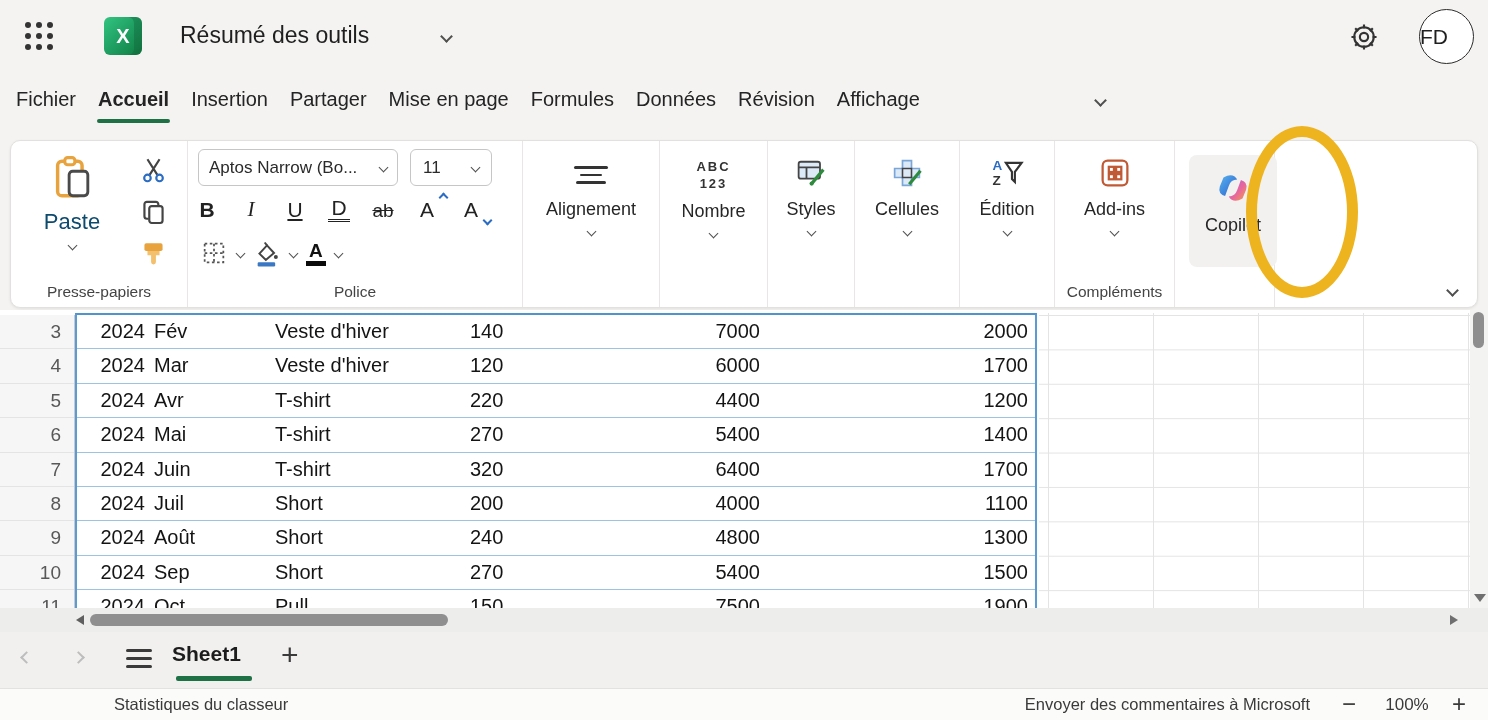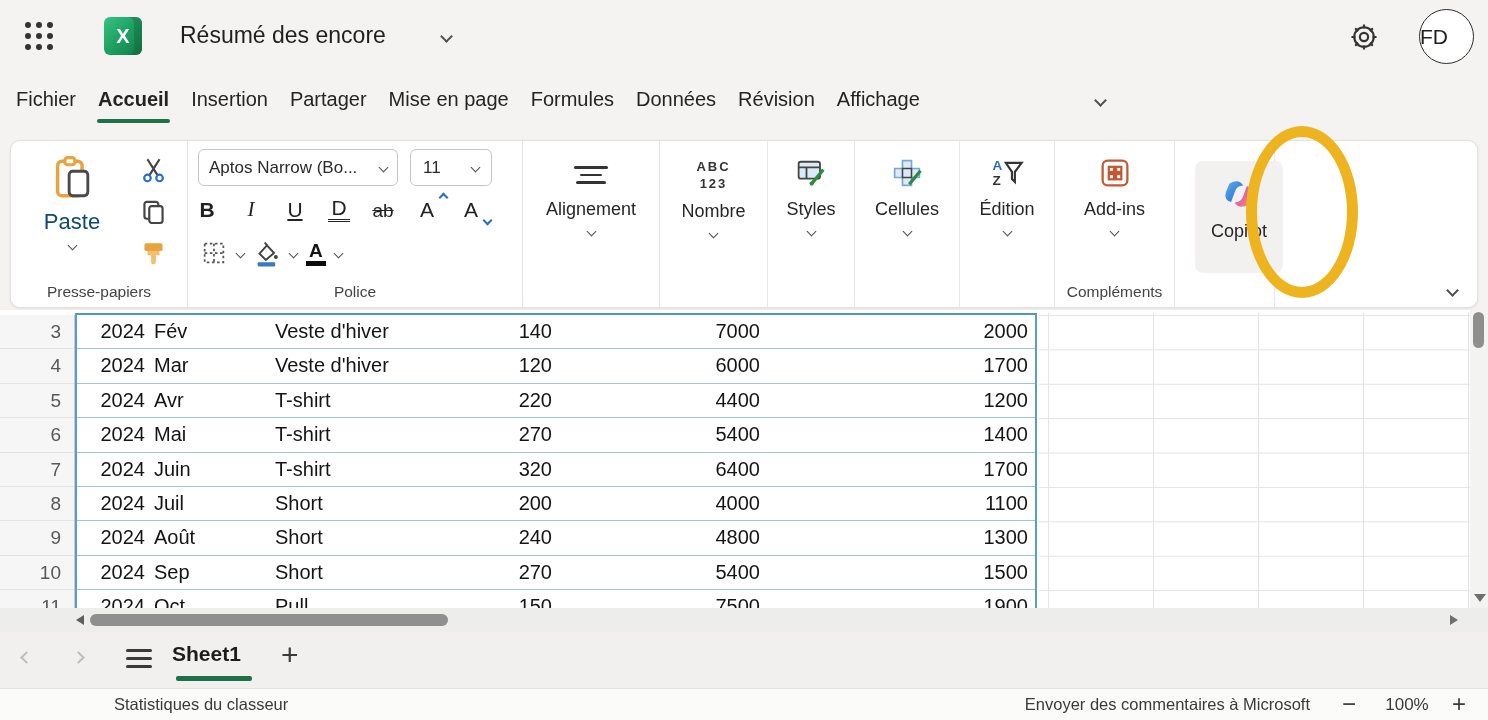--- a/index.html
+++ b/index.html
@@ -71,35 +71,35 @@
   .fmt .caret{position:absolute;width:7px;height:7px;border-right:2px solid #2b6cc4;border-bottom:2px solid #2b6cc4}
   .fmt.sup .caret{transform:rotate(-135deg);right:-9px;top:-4px}
   .fmt.sub .caret{transform:rotate(45deg);right:-9px;bottom:-2px}
   .clr-row{position:absolute;left:12px;top:98px;display:flex;align-items:center;gap:9px}
   .clr-row .ic{width:28px;height:28px;cursor:pointer}
   .fontcolor{font-size:19px;font-weight:bold;color:#111;border-bottom:5px solid #0b0b0b;padding:0 3px;line-height:1.15;cursor:pointer}
 
   .g-align{width:137px}.g-nombre{width:108px}.g-styles{width:87px}.g-cellules{width:105px}.g-edition{width:95px}.g-addins{width:120px}.g-copilot{width:100px}.g-tail{flex:1}
   .alines div{height:2.5px;background:#333;border-radius:2px;margin:5px auto}
   .abc123{font-size:13px;letter-spacing:2px;color:#333;text-align:center;line-height:1.3;font-weight:bold;margin-top:4px}
-  .copilot-bg{background:#f2f1f0;border-radius:8px;margin:20px;height:112px;width:88px;}
+  .copilot-bg{background:#f2f1f0;border-radius:8px;margin:14px;height:112px;width:88px;}
   .copilot-ring{position:absolute;left:1246px;top:126px;width:112px;height:172px;border:11px solid #eeb41f;border-radius:50%;z-index:50;pointer-events:none}
   .ribbon-collapse{position:absolute;right:20px;bottom:12px;cursor:pointer}
 
   
   .grid{position:absolute;left:0;top:310px;width:1488px;height:298px;background:#fff}
   .rowhdr{position:absolute;left:0;top:5px;width:75px;height:293px;background:#f6f6f6;border-right:1px solid #c9c9c9;overflow:hidden}
   .rowhdr .rh{height:34.4px;line-height:34.4px;text-align:right;padding-right:13px;font-size:19px;color:#585858;border-bottom:1px solid #e4e4e4;cursor:pointer}
   .tbl{position:absolute;left:75px;top:3px;width:962px;height:295px;overflow:hidden;border-top:2px solid #4f94cd;border-left:2px solid #5b9bd5;border-right:2px solid #5b9bd5}
   .trow{display:flex;height:34.4px;line-height:33px;border-bottom:1.6px solid #9cc3e0;background:#fff;cursor:cell}
   .trow .c{font-size:20px;color:#141414;overflow:hidden;white-space:nowrap}
   .c.year{width:73px;text-align:right;padding-right:5px}
   .c.month{width:122px;padding-left:4px}
   .c.product{width:198px;padding-left:3px}
-  .c.qty{width:82px;text-align:right}
+  .c.qty{width:82px;text-align:left}
   .c.revenue{width:208px;text-align:right}
   .c.profit{flex:1;text-align:right;padding-right:7px}
   .emptycells{position:absolute;left:1039px;top:3px;width:431px;height:295px;cursor:cell;
     background-image:linear-gradient(90deg,#e4e4e4 1px,transparent 1px),linear-gradient(#e4e4e4 1px,transparent 1px);
     background-size:105px 100%,100% 34.4px;background-position:9px 0,0 36.4px}
   .vscroll{position:absolute;left:1470px;top:0;width:18px;height:298px;background:#f3f3f2}
   .vthumb{position:absolute;left:3px;top:2px;width:11px;height:36px;background:#8e8e8e;border-radius:6px;cursor:grab}
   .varrow{position:absolute;left:4px;bottom:6px;width:0;height:0;border-left:6px solid transparent;border-right:6px solid transparent;border-top:8px solid #6f6f6f;cursor:pointer}
 
   .hscroll{position:absolute;left:0;top:608px;width:1488px;height:24px;background:#ededec}
@@ -137,21 +137,21 @@
         <circle cx="17" cy="17" r="3"></circle>
         <circle cx="28" cy="17" r="3"></circle>
       <circle cx="6" cy="28" r="3"></circle>
         <circle cx="17" cy="28" r="3"></circle>
         <circle cx="28" cy="28" r="3"></circle>
     </g>
   </svg>
   <div class="excel-logo">
       <span>X</span>
     </div>
-  <div class="title">Résumé des encore</div>
+  <div class="title">Résumé des outils</div>
   <span class="chev title-chev"></span>
   <svg class="gear" viewBox="0 0 24 24" fill="none" stroke="#333" stroke-width="1.6">
     <circle cx="12" cy="12" r="3.1"></circle>
       <circle cx="12" cy="12" r="7.3"></circle>
     <path d="M12 2.6v3M12 18.4v3M2.6 12h3M18.4 12h3M5.4 5.4l2.2 2.2M16.4 16.4l2.2 2.2M18.6 5.4l-2.2 2.2M7.6 16.4l-2.2 2.2"></path>
   </svg>
   <div class="avatar">
       <span>FD</span>
     </div>
 </div>

